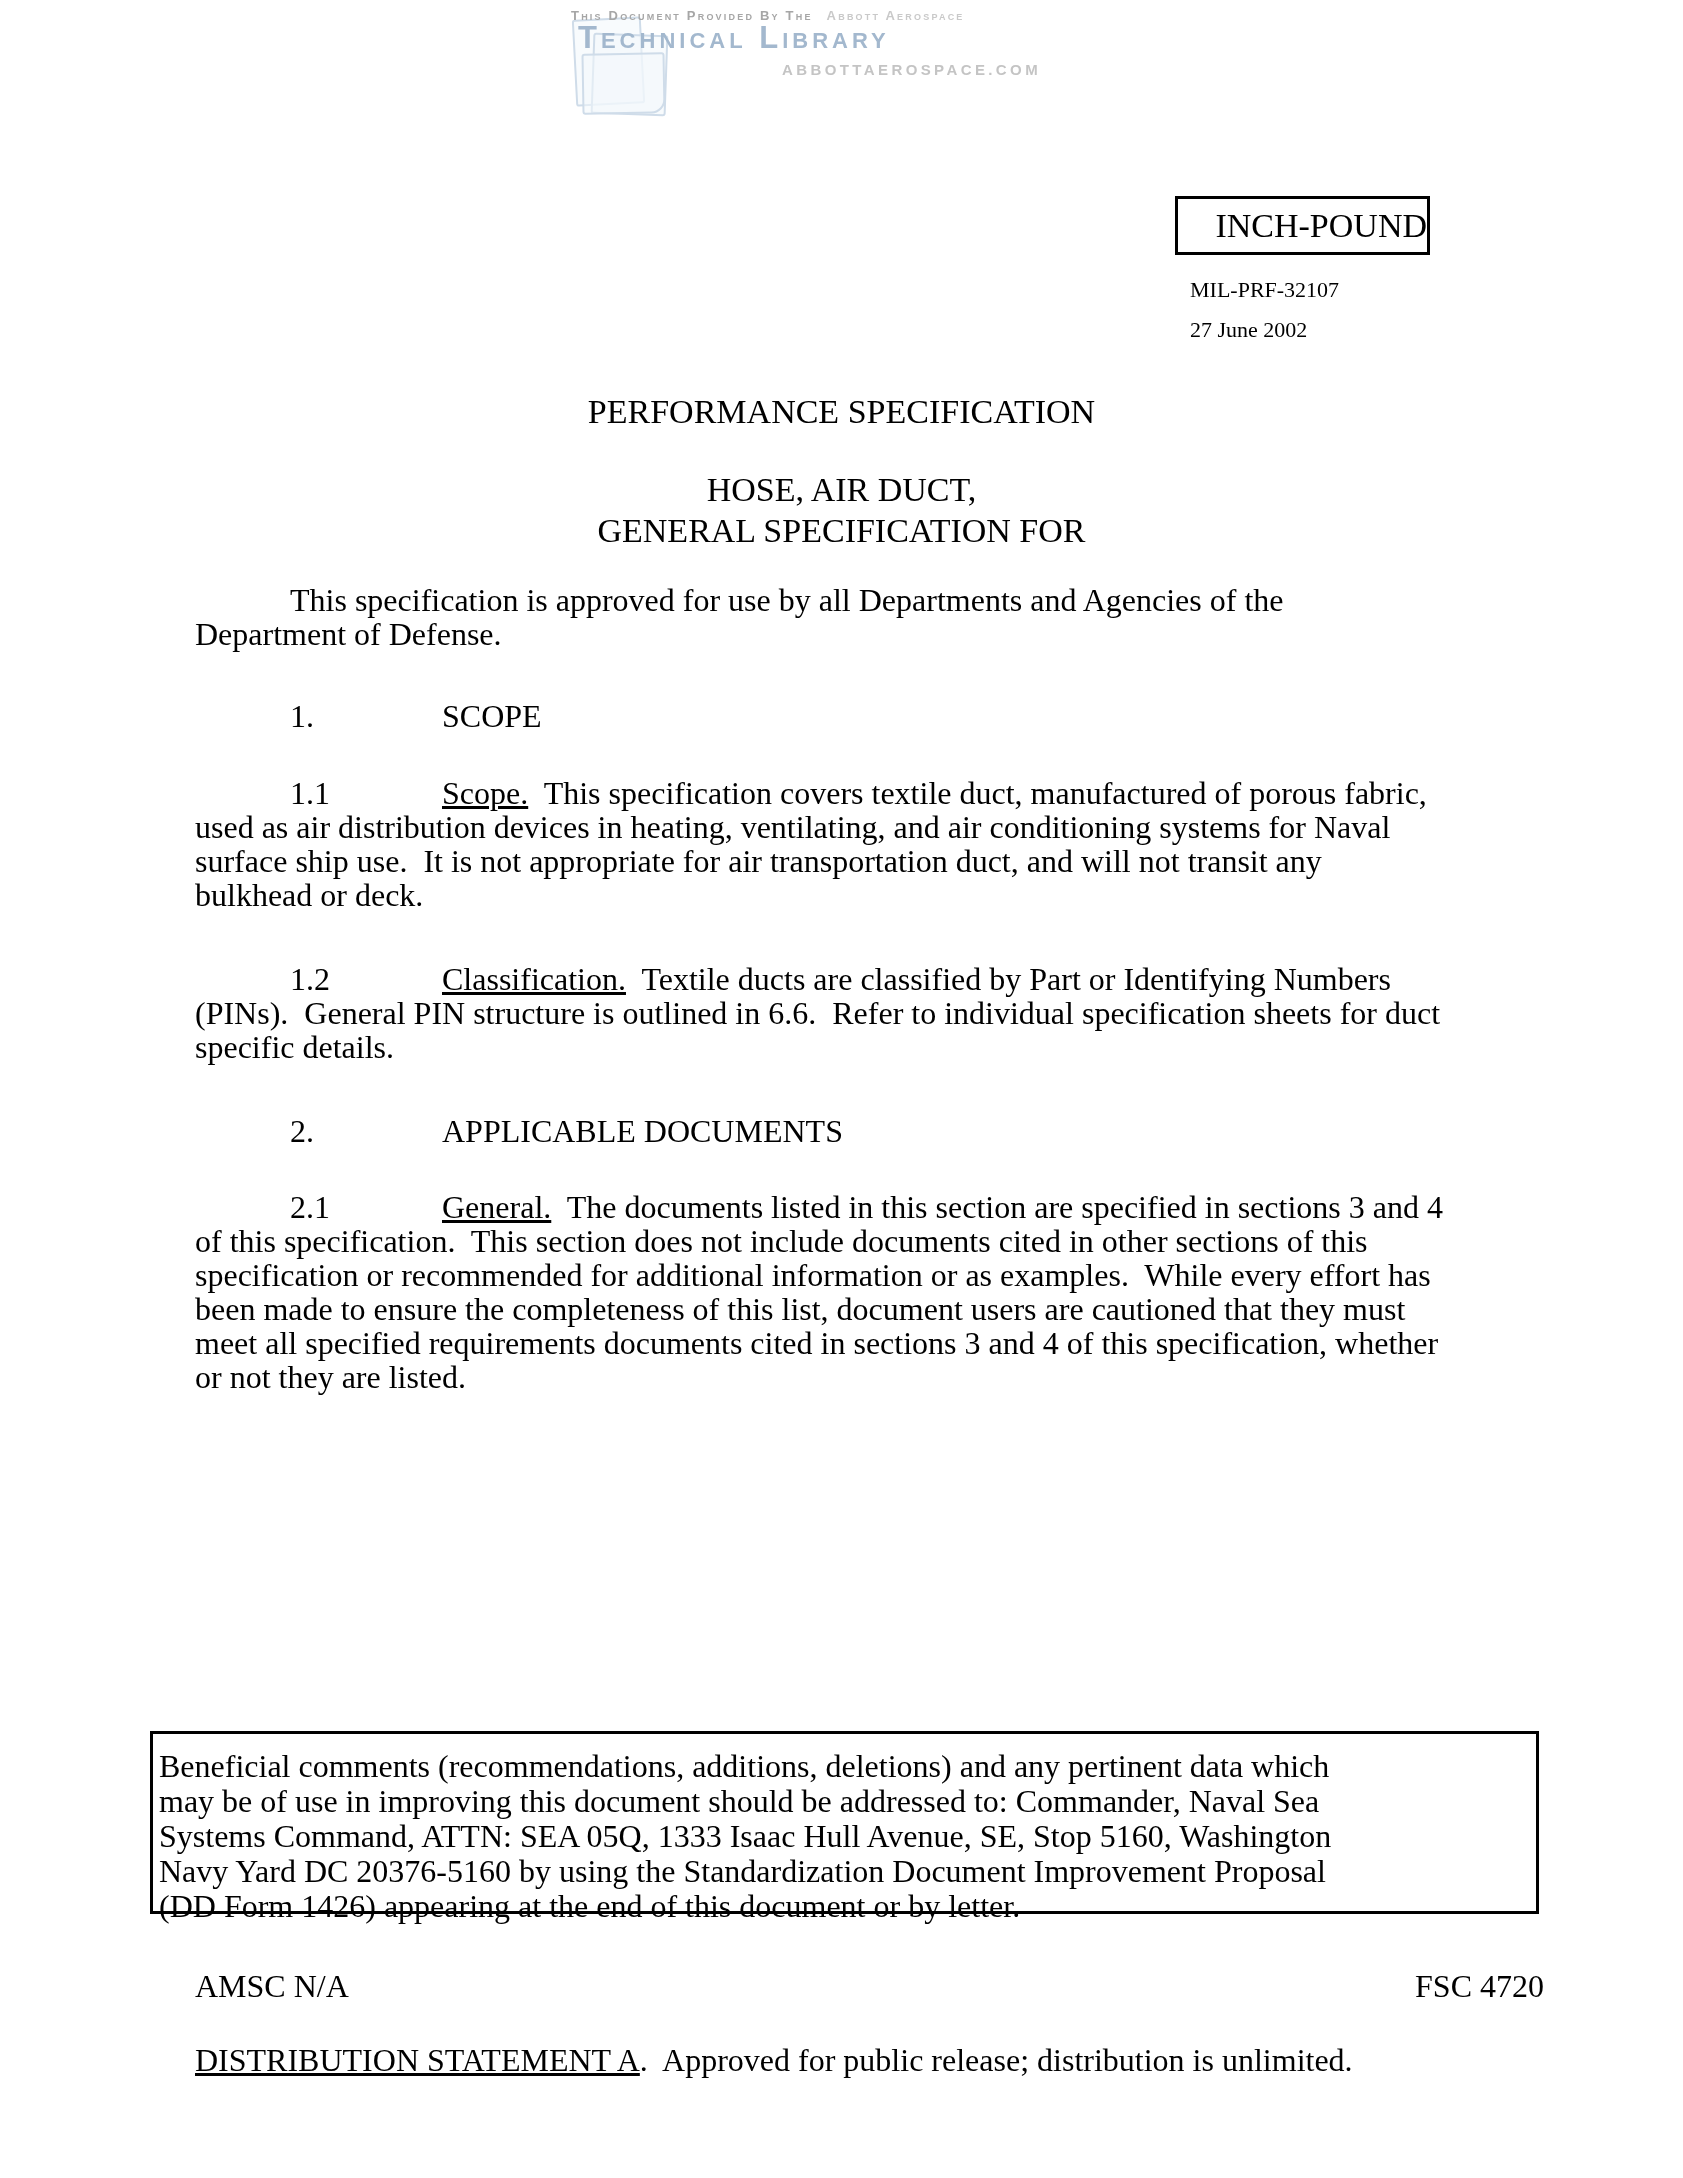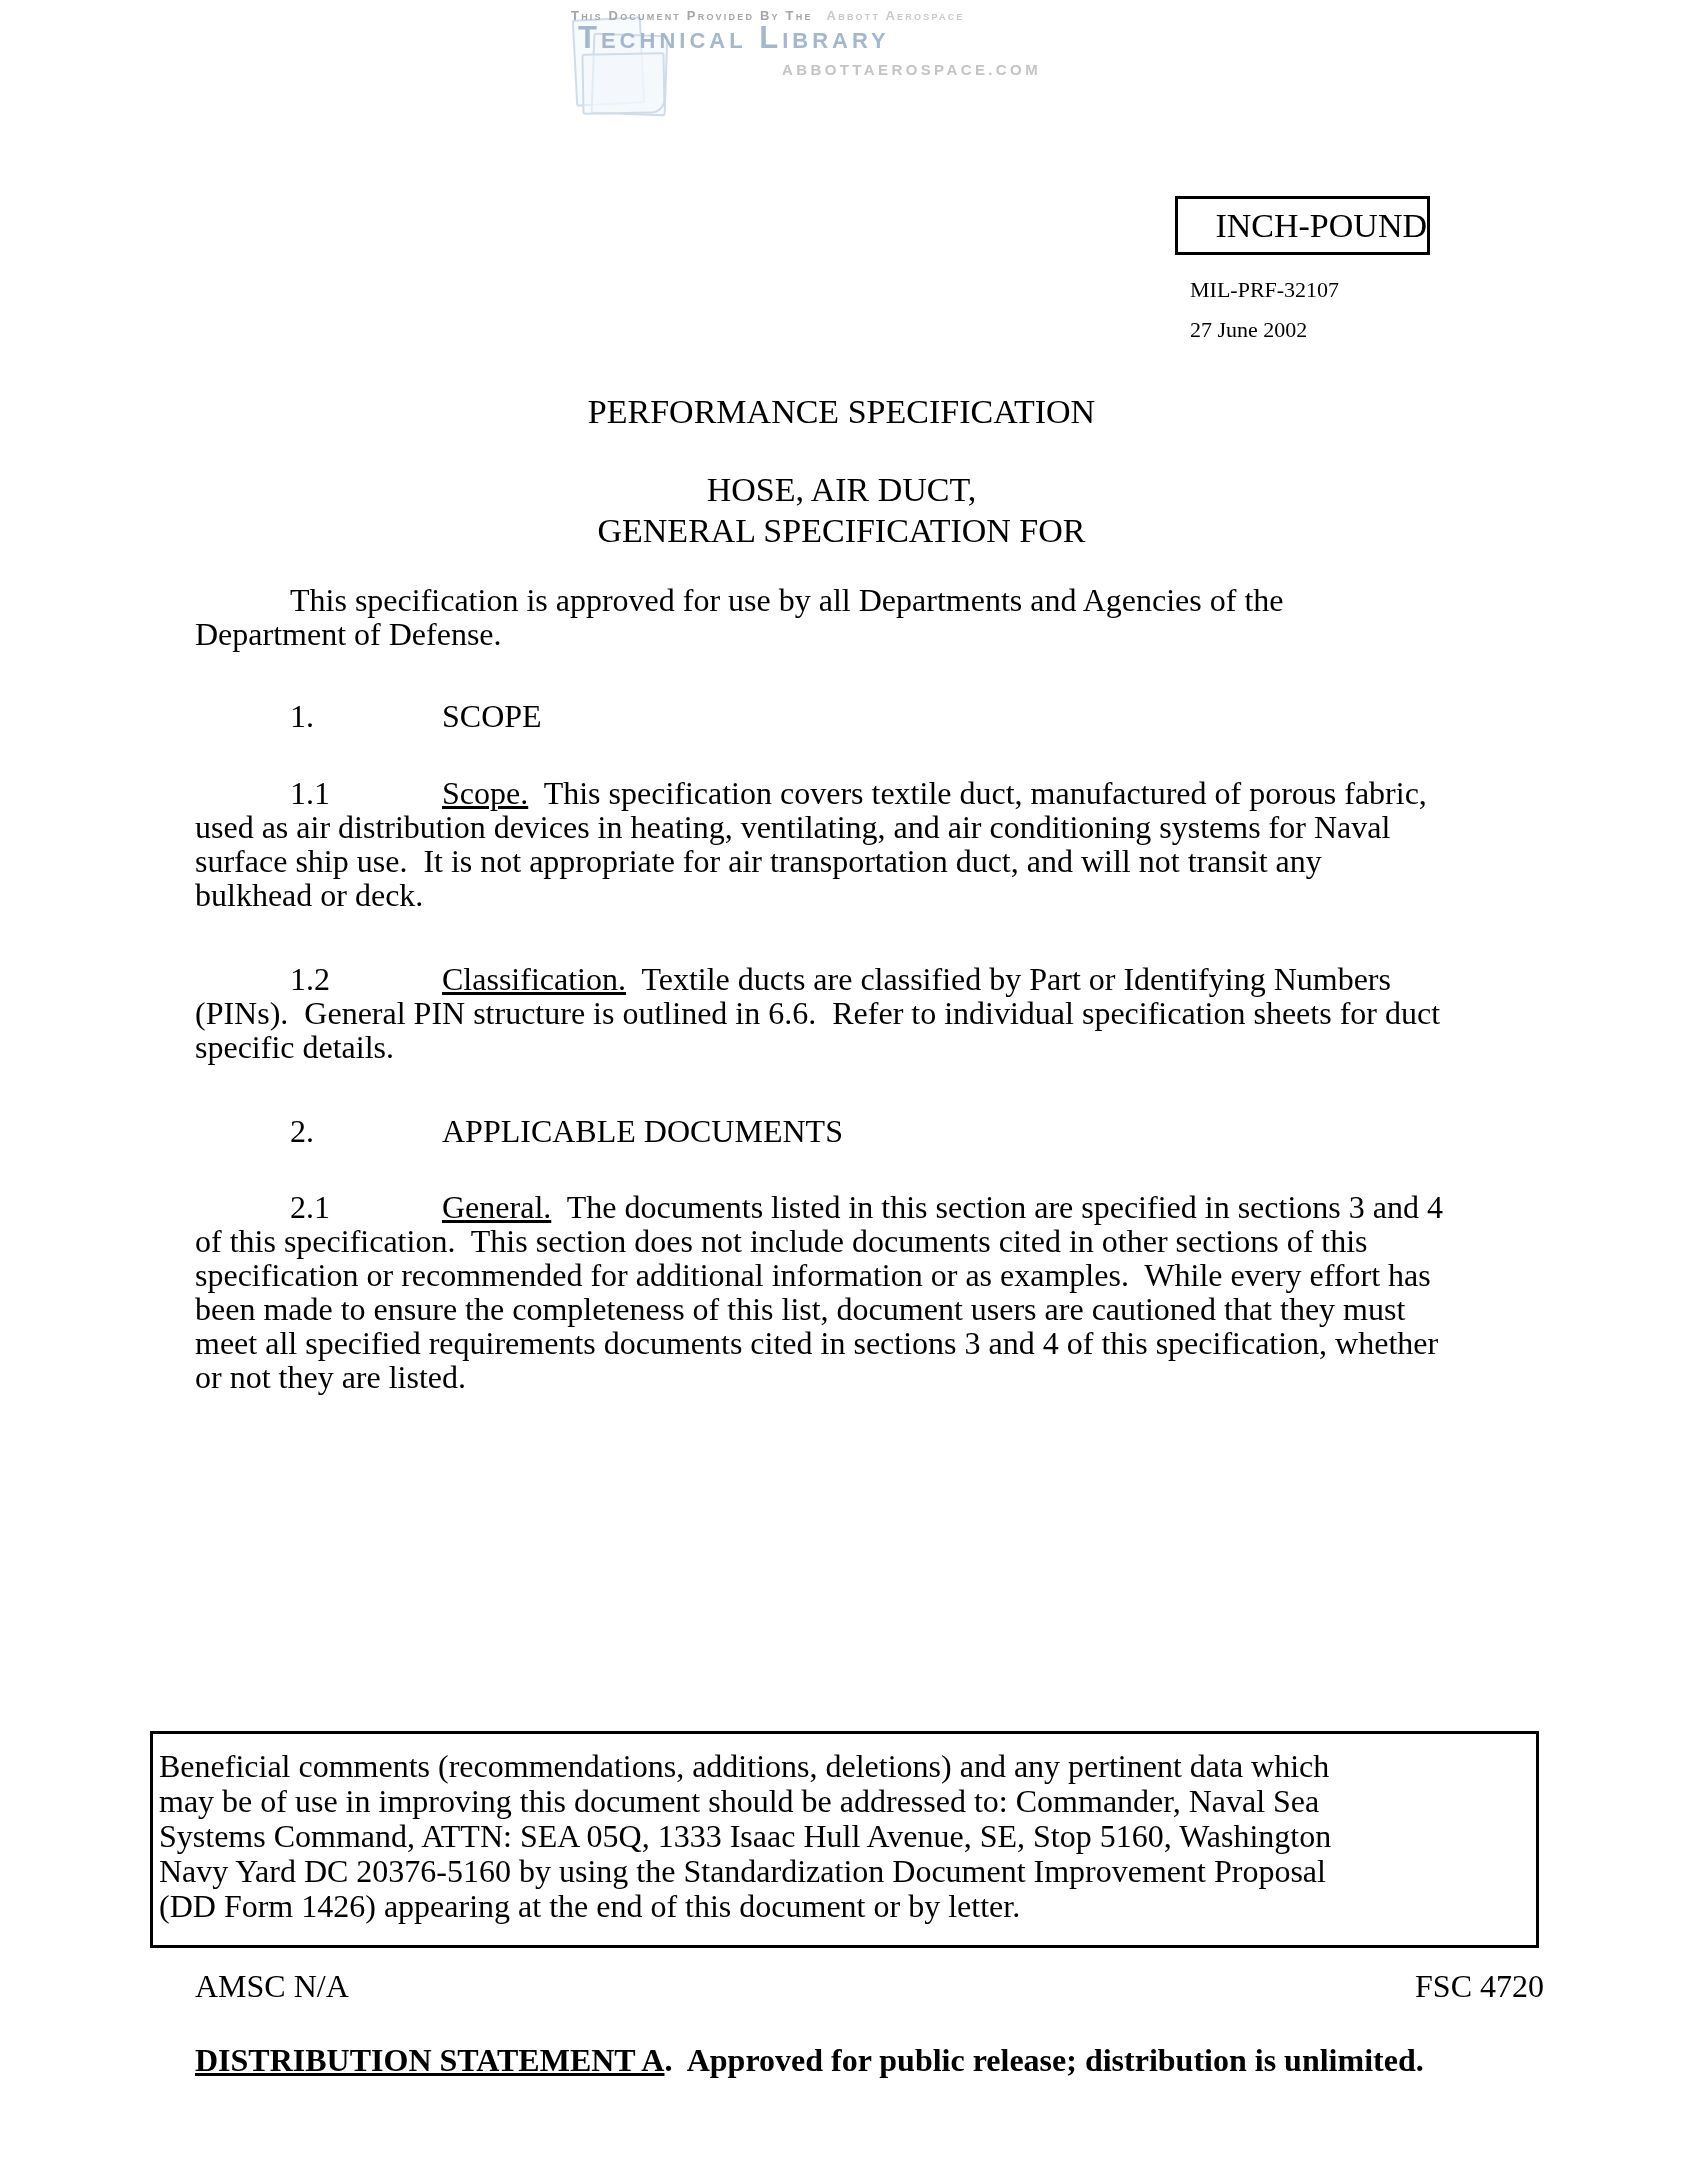--- a/index.html
+++ b/index.html
@@ -28,26 +28,26 @@
   
   .center{position:absolute;left:0;width:1683px;text-align:center;}
   .title1{top:395px;font-size:34px;line-height:34px;}
   .title2{top:469px;font-size:34px;line-height:41px;white-space:pre;}
   
   .para{position:absolute;left:195px;font-size:32px;line-height:34px;white-space:pre;text-indent:95px;}
   .pnum{display:inline-block;width:152px;text-indent:0;}
   .u{text-decoration:underline;}
   .lines{white-space:pre;}
   
-  .comment-box{position:absolute;left:150px;top:1731px;width:1389px;height:217px;box-sizing:border-box;
+  .comment-box{position:absolute;left:150px;top:1731px;width:1389px;height:183px;box-sizing:border-box;
     border:3px solid #000;padding:15px 10px 0 6px;font-size:32px;line-height:35px;white-space:pre;}
   
   .footer-row{position:absolute;left:195px;top:1969px;width:1349px;display:flex;
     justify-content:space-between;font-size:32px;line-height:34px;}
-  .distribution{position:absolute;left:195px;top:2043px;font-size:32px;line-height:34px;white-space:pre;font-weight:bold;}
+  .distribution{position:absolute;left:195px;top:2043px;font-size:32px;line-height:34px;white-space:pre;}
 </style>
 </head>
 <body>
 
 <div class="logo">
   <div class="page p1"></div>
   <div class="page p2"></div>
   <div class="page p3"></div>
   <div class="logo-line1"><span class="provided">This Document Provided By The</span><span class="brand">Abbott Aerospace</span></div>
   <div class="logo-line2">Technical Library</div>

